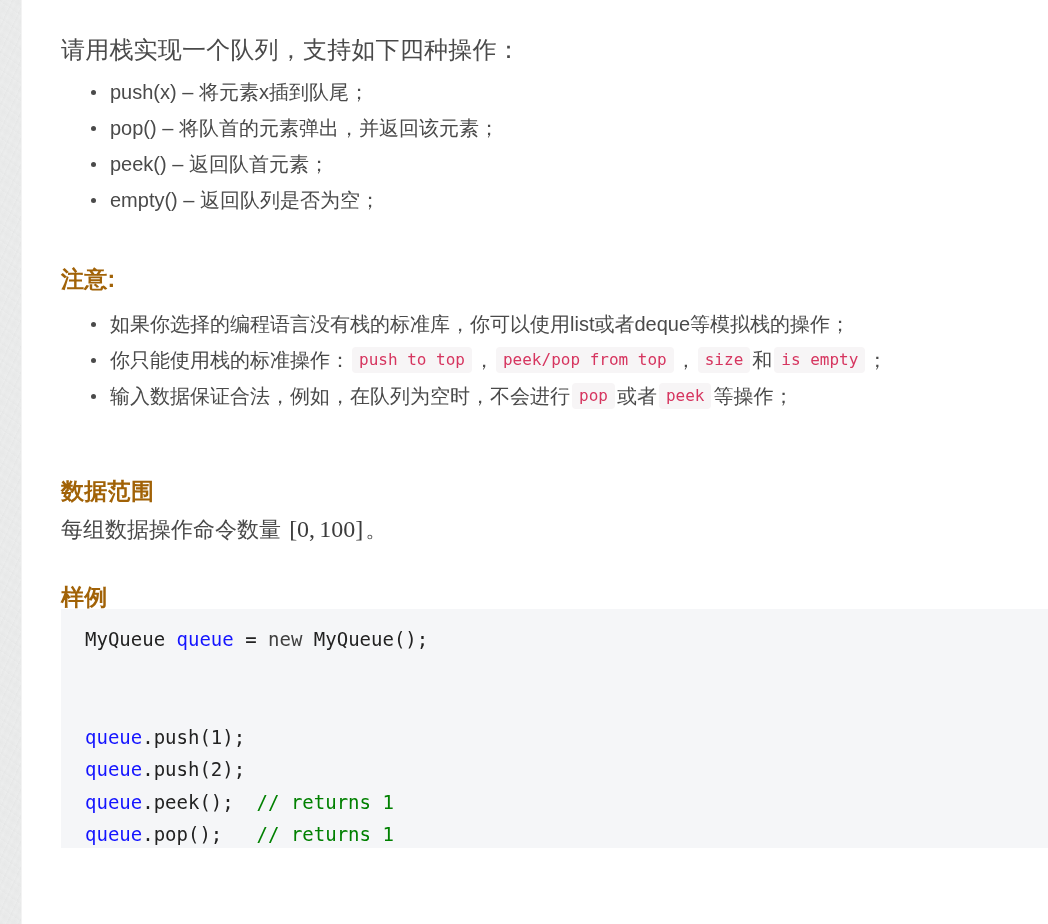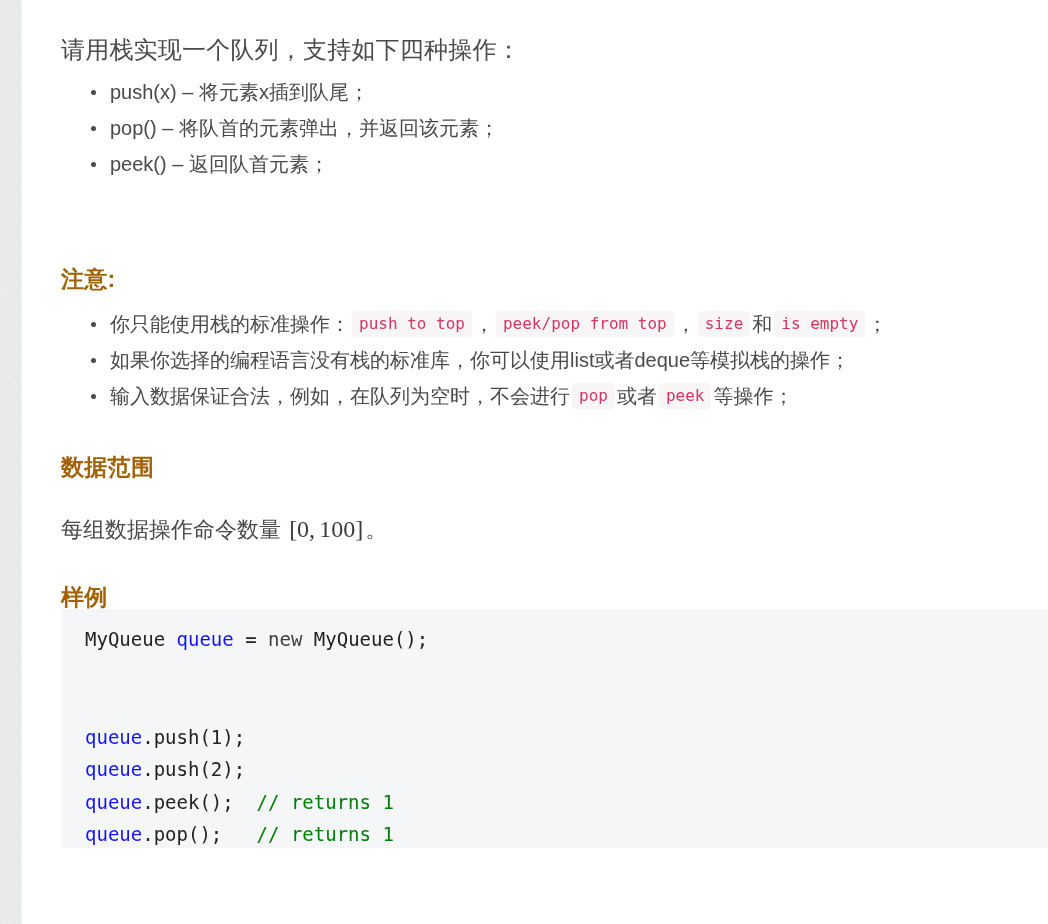--- a/index.html
+++ b/index.html
@@ -98,21 +98,21 @@
   
   .heading {
     position: absolute;
     font-size: 23px;
     font-weight: bold;
     color: #a16207;
     letter-spacing: 0.3px;
     white-space: nowrap;
   }
   .heading.h-notice { left: 39px; top: 241px; }
-  .heading.h-range  { left: 39px; top: 424px; margin-top: 28px; }
+  .heading.h-range  { left: 39px; top: 448px; margin-top: 28px; }
   .heading.h-sample { left: 39px; top: 559px; }
 
   
   .range-line {
     position: absolute;
     left: 39px;
     top: 491px;
     font-size: 22px;
     line-height: 32px;
     color: #4a4a4a;
@@ -171,27 +171,28 @@
 
 <div class="page">
   <div class="content">
 
     <p class="intro">请用栈实现一个队列，支持如下四种操作：</p>
 
     <ul class="bullets ops">
       <li>push(x) – 将元素x插到队尾；</li>
       <li>pop() – 将队首的元素弹出，并返回该元素；</li>
       <li>peek() – 返回队首元素；</li>
+      <li>empty() – 返回队列是否为空；</li>
     </ul>
 
     <h3 class="heading h-notice">注意:</h3>
 
     <ul class="bullets notes">
+      <li>如果你选择的编程语言没有栈的标准库，你可以使用list或者deque等模拟栈的操作；</li>
       <li><span>你只能使用栈的标准操作：</span><code class="inline">push to top</code><span>，</span><code class="inline">peek/pop from top</code><span>，</span><code class="inline">size</code><span>和</span><code class="inline">is empty</code><span>；</span></li>
-      <li>如果你选择的编程语言没有栈的标准库，你可以使用list或者deque等模拟栈的操作；</li>
       <li><span>输入数据保证合法，例如，在队列为空时，不会进行</span><code class="inline">pop</code><span>或者</span><code class="inline">peek</code><span>等操作；</span></li>
     </ul>
 
     <h3 class="heading h-range">数据范围</h3>
 
     <p class="range-line"><span>每组数据操作命令数量</span> <span class="math">[0,</span><span class="math">100]</span><span>。</span></p>
 
     <h3 class="heading h-sample">样例</h3>
 
     <div class="codeblock">

